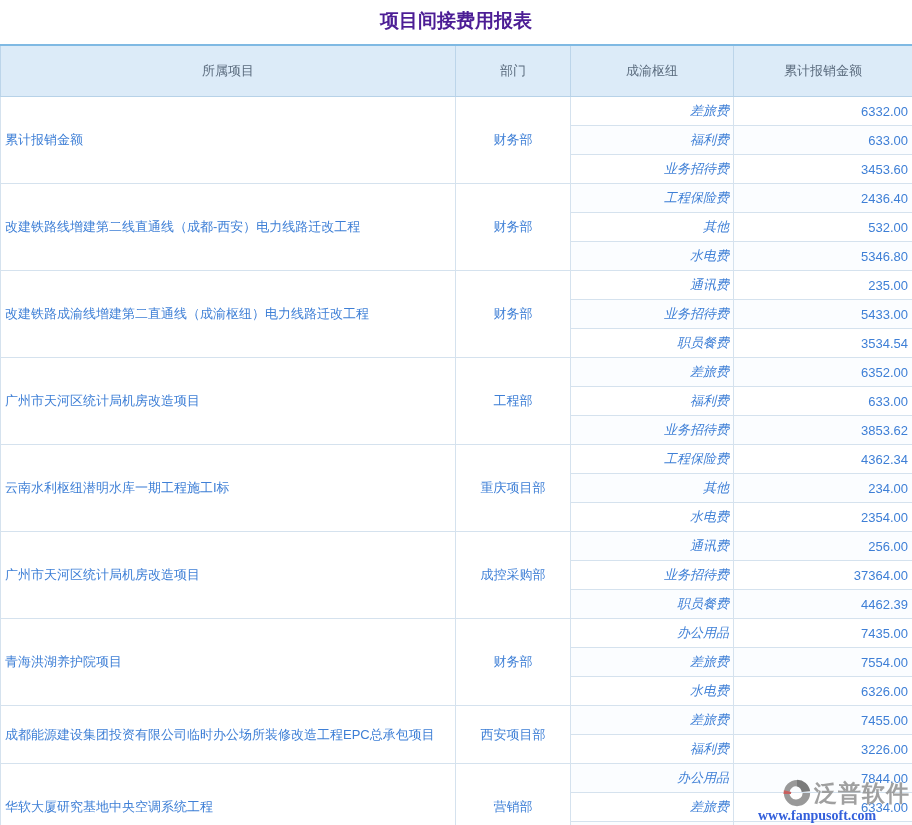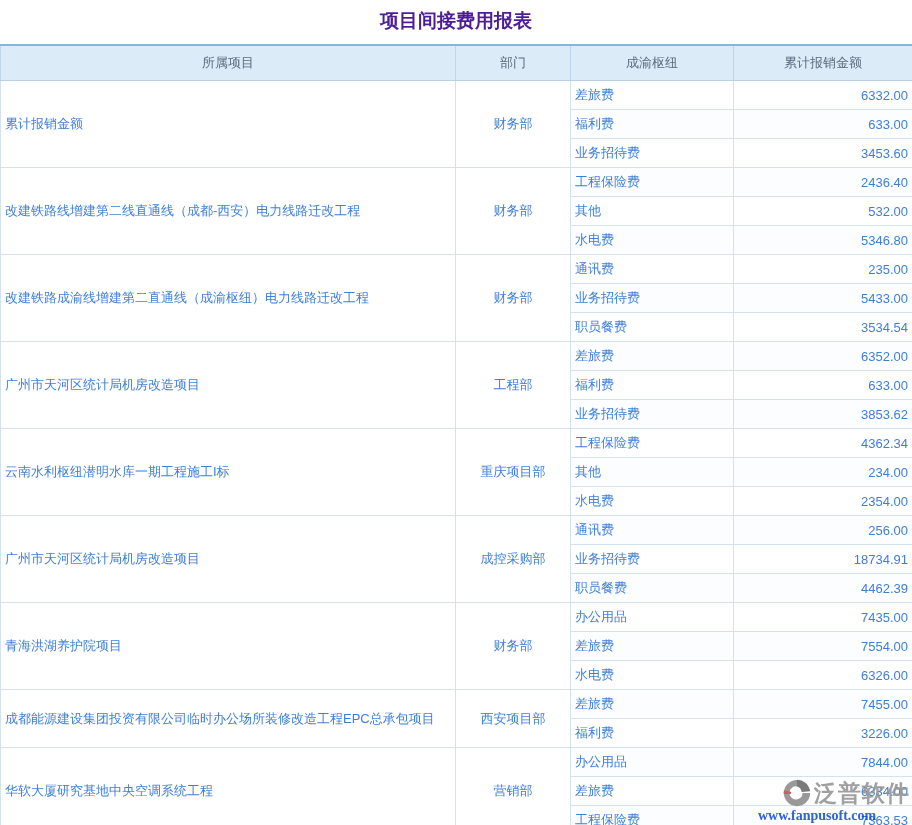--- a/index.html
+++ b/index.html
@@ -15,34 +15,34 @@
   }
   table.report {
     width:912px; border-collapse:collapse; table-layout:fixed;
   }
   table.report thead th {
     background:#dcebf8;
     border-top:2px solid #7fb9e3;
     border-bottom:1px solid #b7d2e8;
     border-left:1px solid #bcd5ea;
     border-right:1px solid #bcd5ea;
-    height:26px; padding:8px;
+    height:26px; padding:16px;
     font-size:13px; font-weight:normal; color:#5a6b7d;
     text-align:center;
   }
   table.report tbody td {
     border:1px solid #d5e2ee;
     height:29px; padding:0 4px;
     font-size:13px; color:#3e7fd6;
     background:#ffffff;
     overflow:hidden; white-space:nowrap;
   }
   td.project { text-align:left; padding-left:14px; cursor:pointer; }
   td.dept    { text-align:center; color:#4d4d4d; }
-  td.subject { text-align:left; cursor:pointer; }
+  td.subject { text-align:right; cursor:pointer;font-style:italic; }
   td.amount  { text-align:right; padding-right:10px; cursor:pointer; }
   tbody tr:nth-child(even) td.subject,
   tbody tr:nth-child(even) td.amount { background:#fbfdff; }
 
   .watermark {
     position:absolute; right:2px; bottom:2px; width:158px;
     pointer-events:none; opacity:0.9; z-index:5;
   }
   .wm-top { display:flex; align-items:center; justify-content:flex-end; }
   .wm-logo { width:30px; height:30px; margin-right:2px; flex:0 0 auto; }
@@ -149,21 +149,21 @@
         <td class="amount">2354.00</td>
       </tr>
       <tr>
         <td class="project" rowspan="3">广州市天河区统计局机房改造项目</td>
         <td class="dept" rowspan="3">成控采购部</td>
         <td class="subject">通讯费</td>
         <td class="amount">256.00</td>
       </tr>
       <tr>
         <td class="subject">业务招待费</td>
-        <td class="amount">18734.91</td>
+        <td class="amount">37364.00</td>
       </tr>
       <tr>
         <td class="subject">职员餐费</td>
         <td class="amount">4462.39</td>
       </tr>
       <tr>
         <td class="project" rowspan="3">青海洪湖养护院项目</td>
         <td class="dept" rowspan="3">财务部</td>
         <td class="subject">办公用品</td>
         <td class="amount">7435.00</td>

